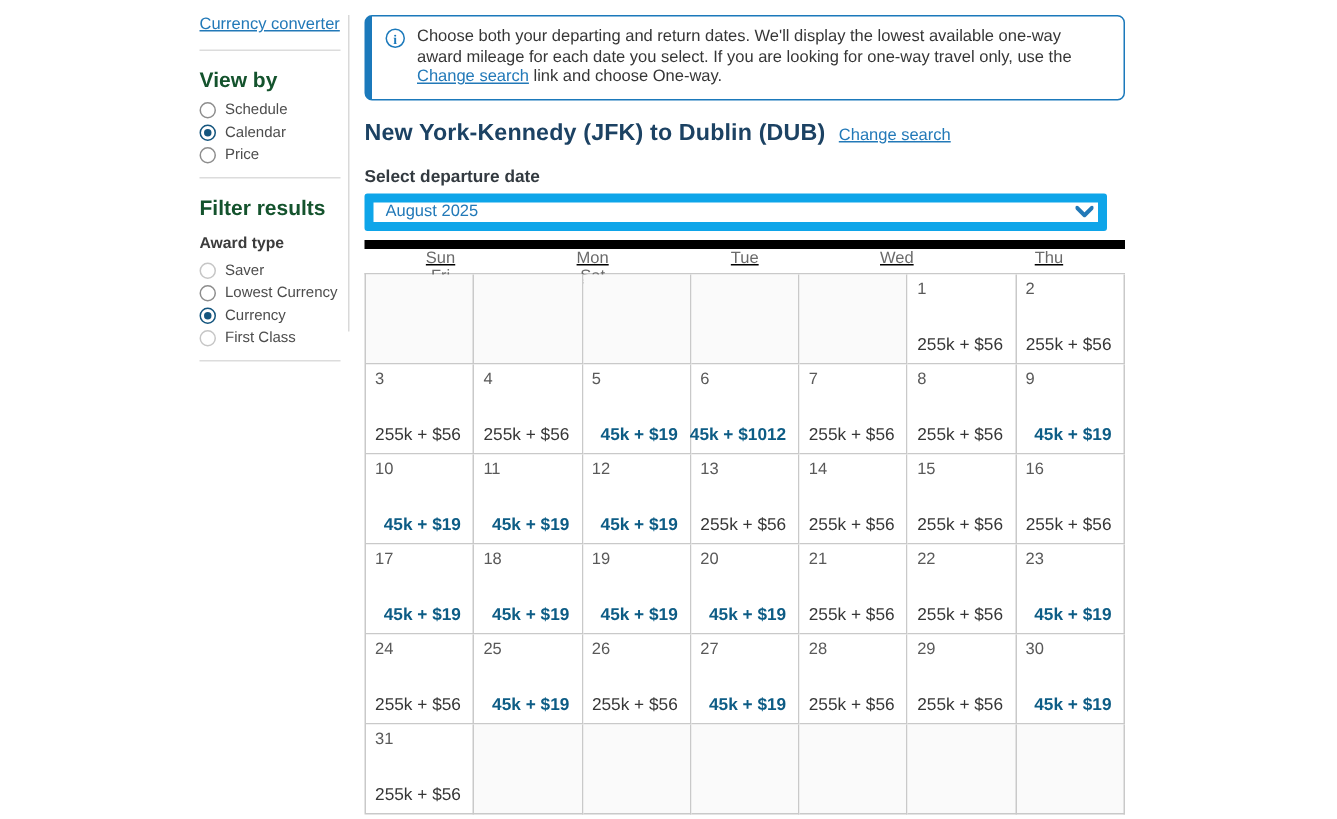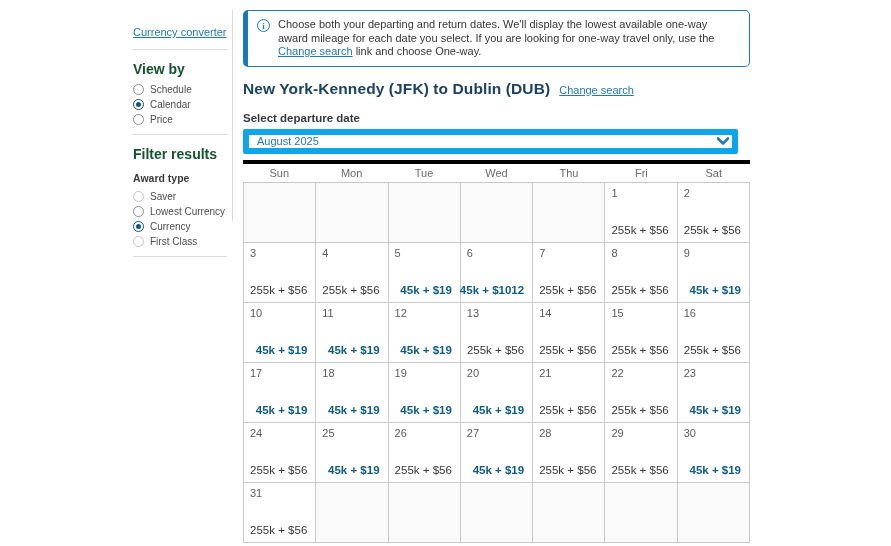--- a/index.html
+++ b/index.html
@@ -1,21 +1,21 @@
 <!DOCTYPE html>
 <html><head>
 <meta charset="utf-8">
 <style>
   * { margin:0; padding:0; box-sizing:border-box; }
   html,body { width:891px; height:546px; background:#ffffff; overflow:hidden;
     font-family:"Liberation Sans", sans-serif; }
 
   
   .sidebar { position:absolute; left:133px; top:6px; width:94px; }
-  .side-link { display:inline-block; margin-top:20px; font-size:11px; color:#2279b8;
+  .side-link { display:inline-block; margin-top:4px; font-size:11px; color:#2279b8;
     text-decoration:underline; cursor:pointer; white-space:nowrap; }
   .divider { border:none; border-top:1px solid #dcdcdc; margin:9px 0 0 0; width:94px; }
   .side-h2 { font-size:14px; font-weight:bold; color:#14532d; margin:11px 0 7px 0; }
   .side-h3 { font-size:10.5px; font-weight:bold; color:#3c3c3c; margin:10px 0 7px 0; }
   .radio-item { display:flex; align-items:center; gap:6px; margin:0 0 4px 0;
     cursor:pointer; white-space:nowrap; }
   .radio-circle { width:11px; height:11px; min-width:11px; border:1px solid #8d8d8d;
     border-radius:50%; position:relative; background:#fff; }
   .radio-circle.selected { border-color:#14557e; }
   .radio-circle.selected::after { content:""; position:absolute; left:2px; top:2px;
@@ -45,22 +45,22 @@
   .select-label { margin:14px 0 5px 0; font-size:11.5px; font-weight:bold; color:#333a40; }
   .select-wrap { position:relative; width:495px; }
   .month-select { width:495px; height:25px; border:6px solid #0ea5e9; border-radius:2px;
     background:#fff; color:#2279b8; font-size:11px; padding:0 24px 0 8px;
     -webkit-appearance:none; appearance:none; cursor:pointer;
     font-family:"Liberation Sans", sans-serif; }
   .chevron { position:absolute; right:9px; top:7px; pointer-events:none; }
 
   
   .calendar { margin-top:6px; width:507px; }
-  .cal-head { display:grid; grid-template-columns:repeat(7,1fr);
-    border-top:4px solid #000000; height:22px; align-items:center; }
+  .cal-head { display:grid; grid-template-columns:repeat(5,1fr);
+    border-top:6px solid #000000; height:22px; align-items:center;text-decoration:underline; }
   .cal-head-cell { text-align:center; font-size:11px; color:#6a6a6a; }
   .cal-grid { display:grid; grid-template-columns:repeat(7,1fr);
     border-top:1px solid #c9c9c9; border-left:1px solid #c9c9c9; }
   .cal-cell { position:relative; height:60px; background:#ffffff;
     border-right:1px solid #c9c9c9; border-bottom:1px solid #c9c9c9; }
   .cal-cell.empty { background:#fafafa; }
   .cal-day { position:absolute; top:4px; left:6px; font-size:11px; color:#595959; }
   .cal-price { position:absolute; bottom:6px; right:8px; font-size:11.5px;
     white-space:nowrap; text-decoration:none; }
   .cal-price.standard { color:#363636;margin-top:30px; }

